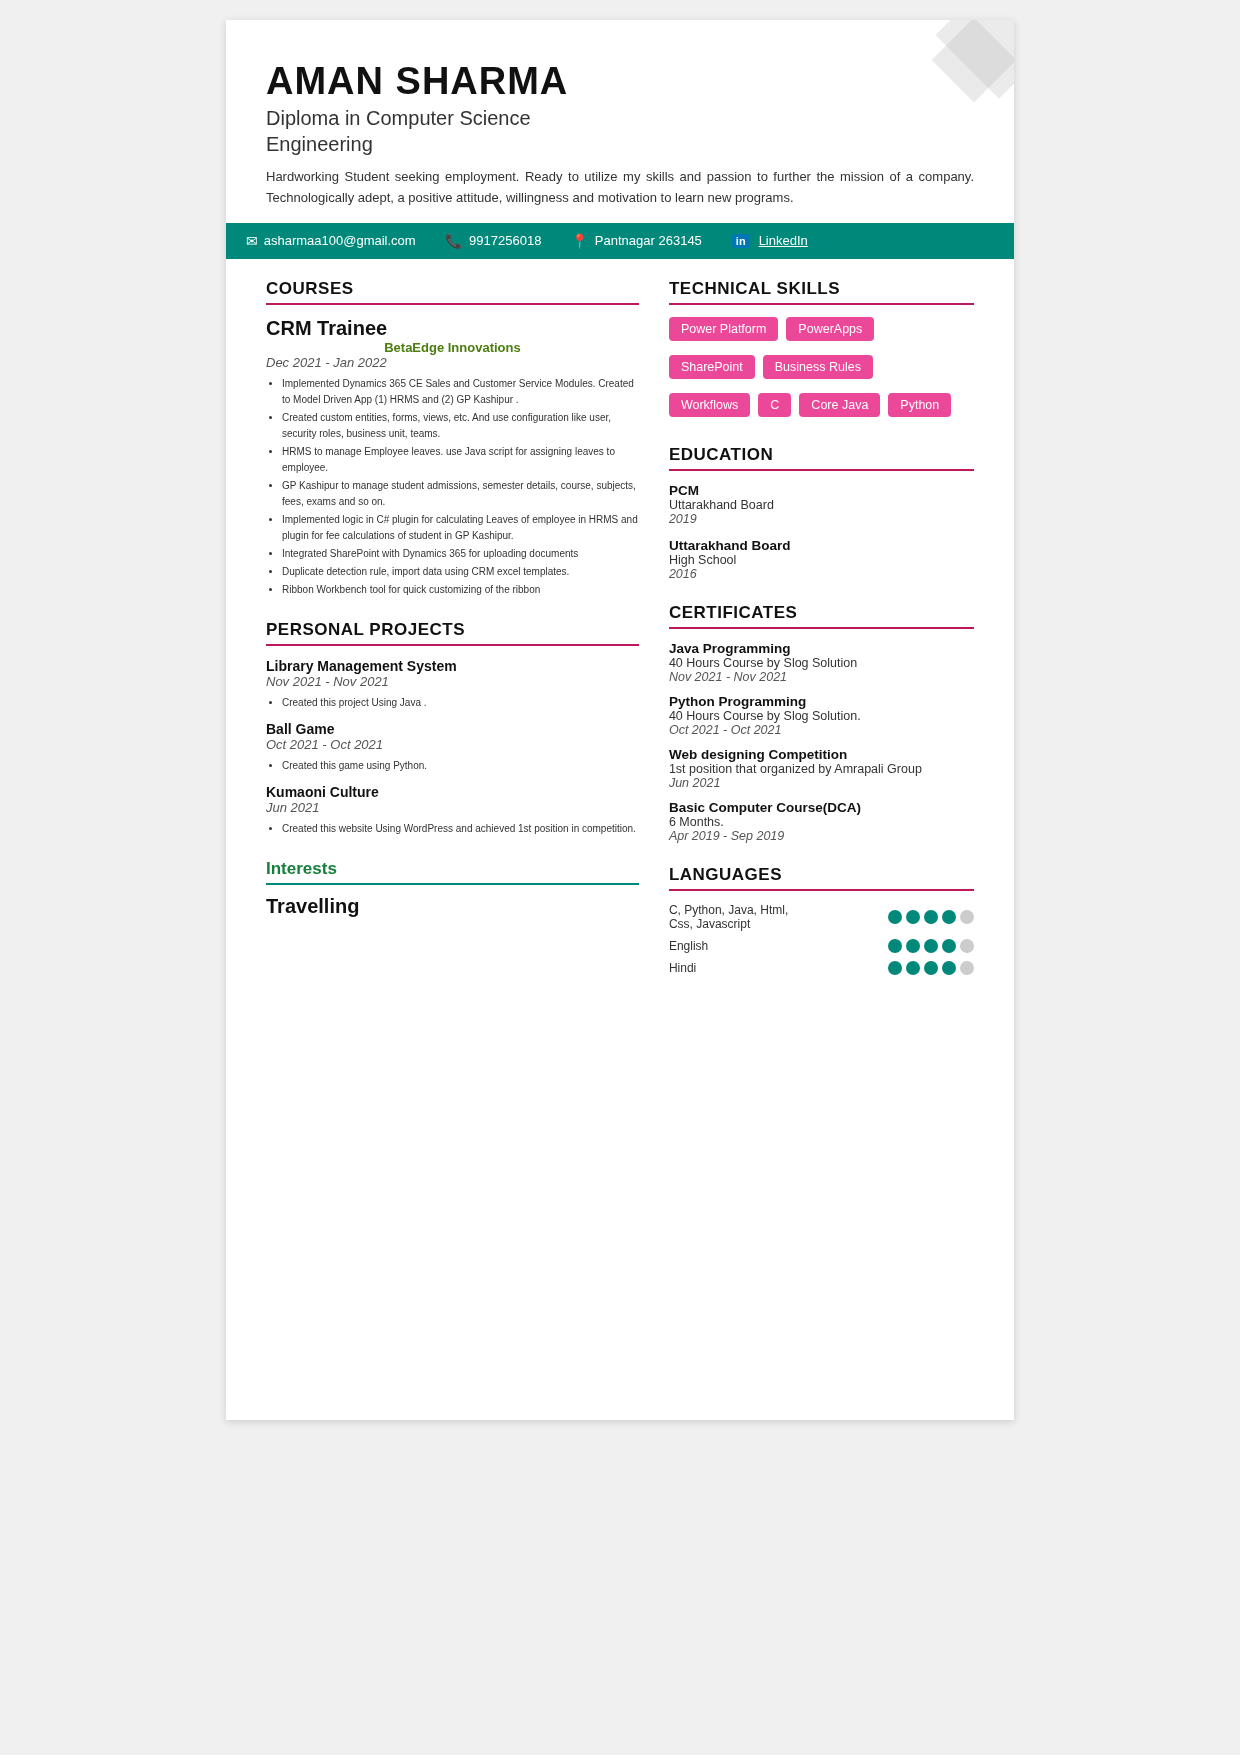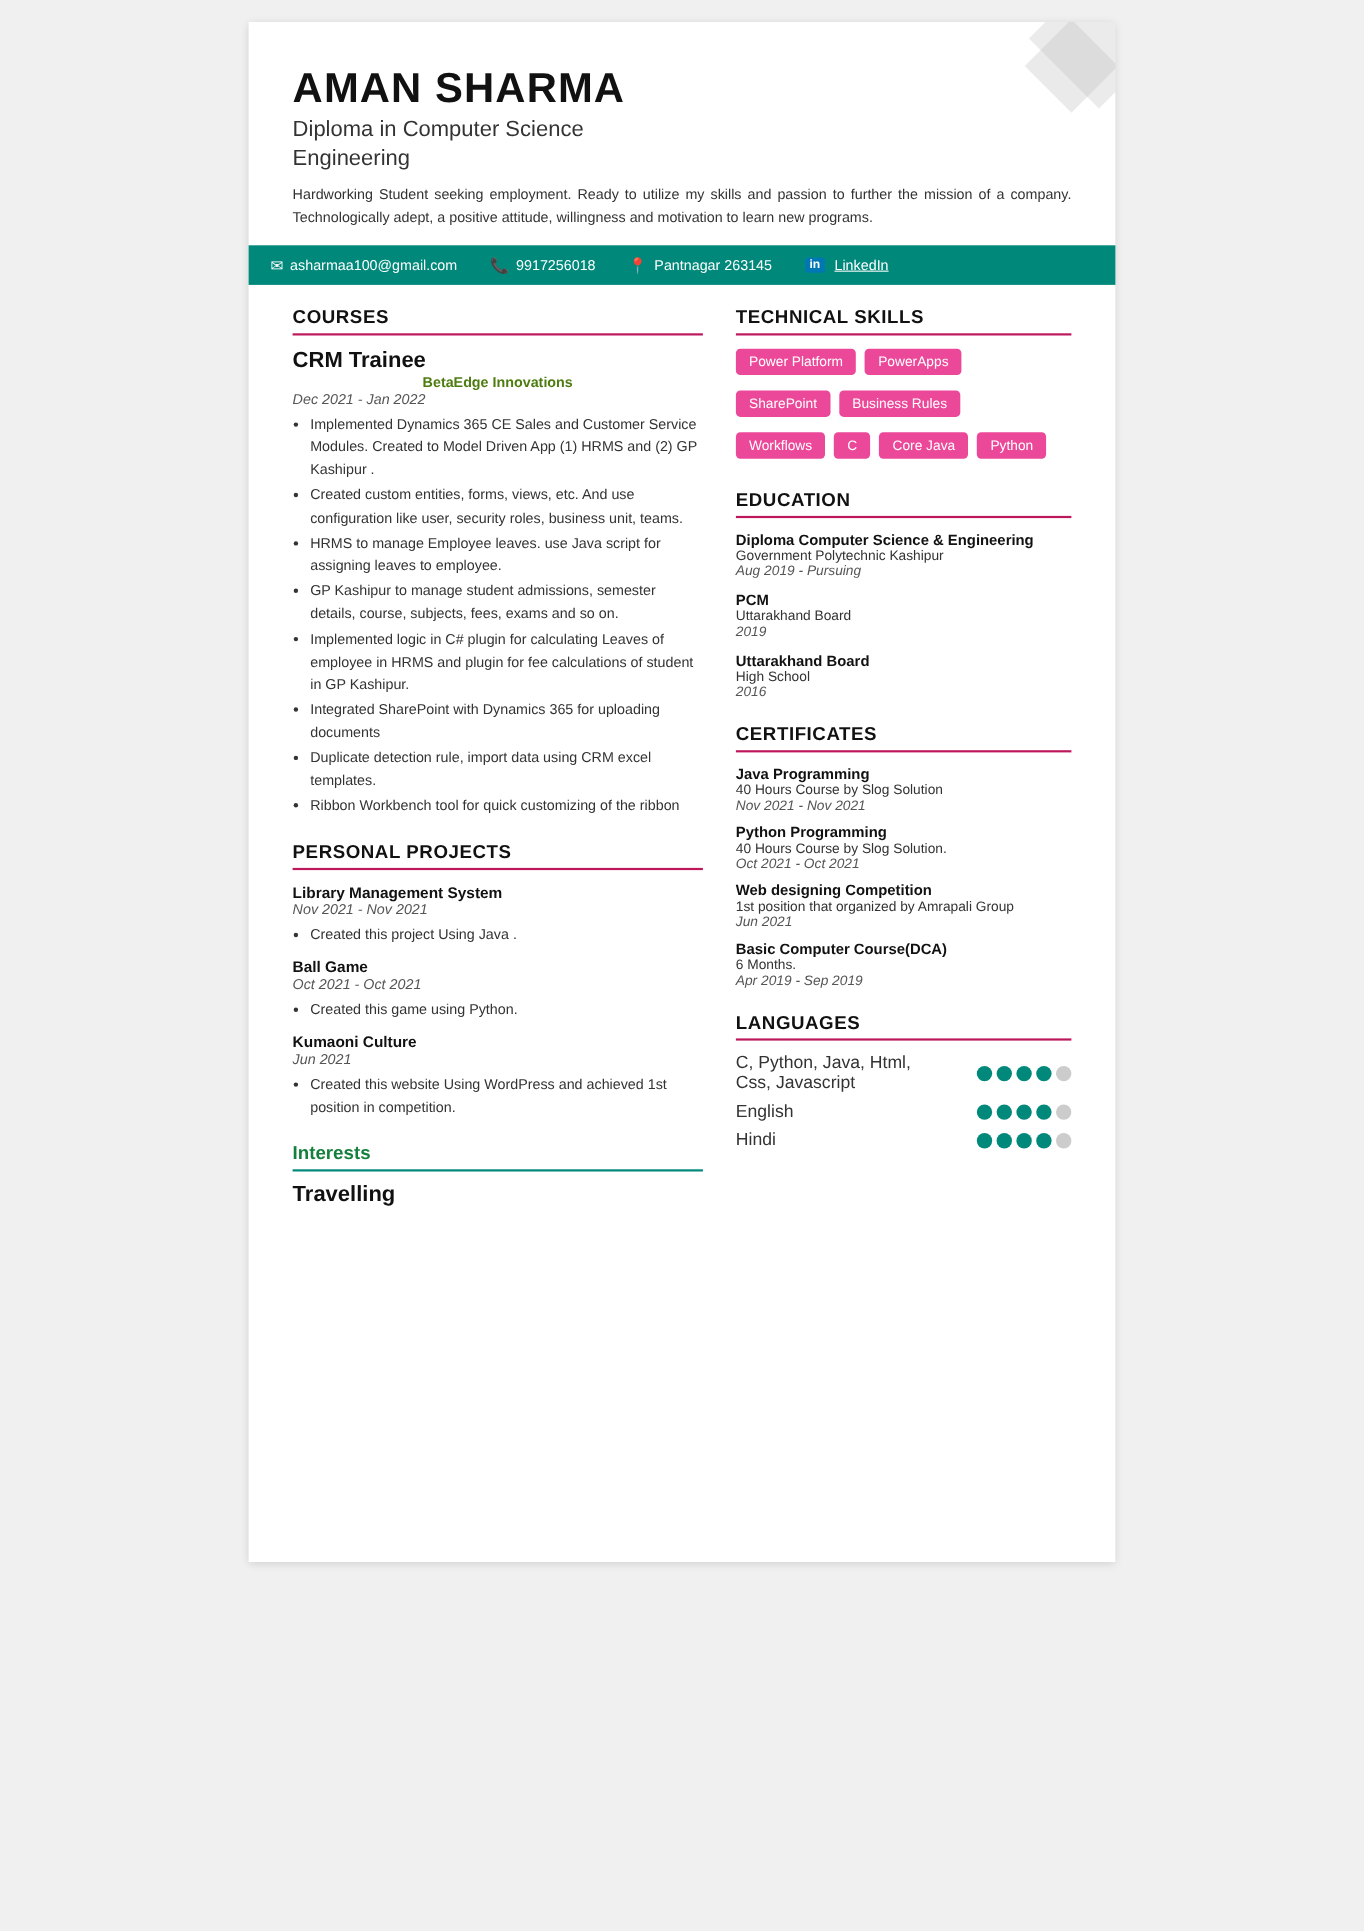--- a/index.html
+++ b/index.html
@@ -138,21 +138,21 @@
       text-align: center;
     }
     .item-date {
       font-size: 13px;
       font-style: italic;
       color: #555;
       margin-bottom: 6px;
     }
     .item-bullets {
       padding-left: 16px;
-      font-size: 13px;
+      font-size: 10px;
       color: #333;
       line-height: 1.6;
     }
     .item-bullets li {
       margin-bottom: 2px;
     }
 
     
     .project-title {
       font-size: 14px;
@@ -226,21 +226,21 @@
     }
 
     
     .lang-item {
       display: flex;
       align-items: center;
       justify-content: space-between;
       margin-bottom: 8px;
     }
     .lang-name {
-      font-size: 16px;
+      font-size: 12px;
       color: #333;
     }
     .lang-dots {
       display: flex;
       gap: 4px;
     }
     .dot {
       width: 14px;
       height: 14px;
       border-radius: 50%;
@@ -372,25 +372,20 @@
               <span class="skill-tag">C</span>
               <span class="skill-tag">Core Java</span>
               <span class="skill-tag">Python</span>
             </div>
           </div>
       </div>
 
       <div class="section">
         <div class="section-title">EDUCATION</div>
 
-        <div class="edu-item">
-          <div class="edu-degree">Diploma Computer Science &amp; Engineering</div>
-          <div class="edu-school">Government Polytechnic Kashipur</div>
-          <div class="edu-date">Aug 2019 - Pursuing</div>
-        </div>
 
         <div class="edu-item">
           <div class="edu-degree">PCM</div>
           <div class="edu-school">Uttarakhand Board</div>
           <div class="edu-date">2019</div>
         </div>
 
         <div class="edu-item">
           <div class="edu-degree">Uttarakhand Board</div>
           <div class="edu-school">High School</div>

